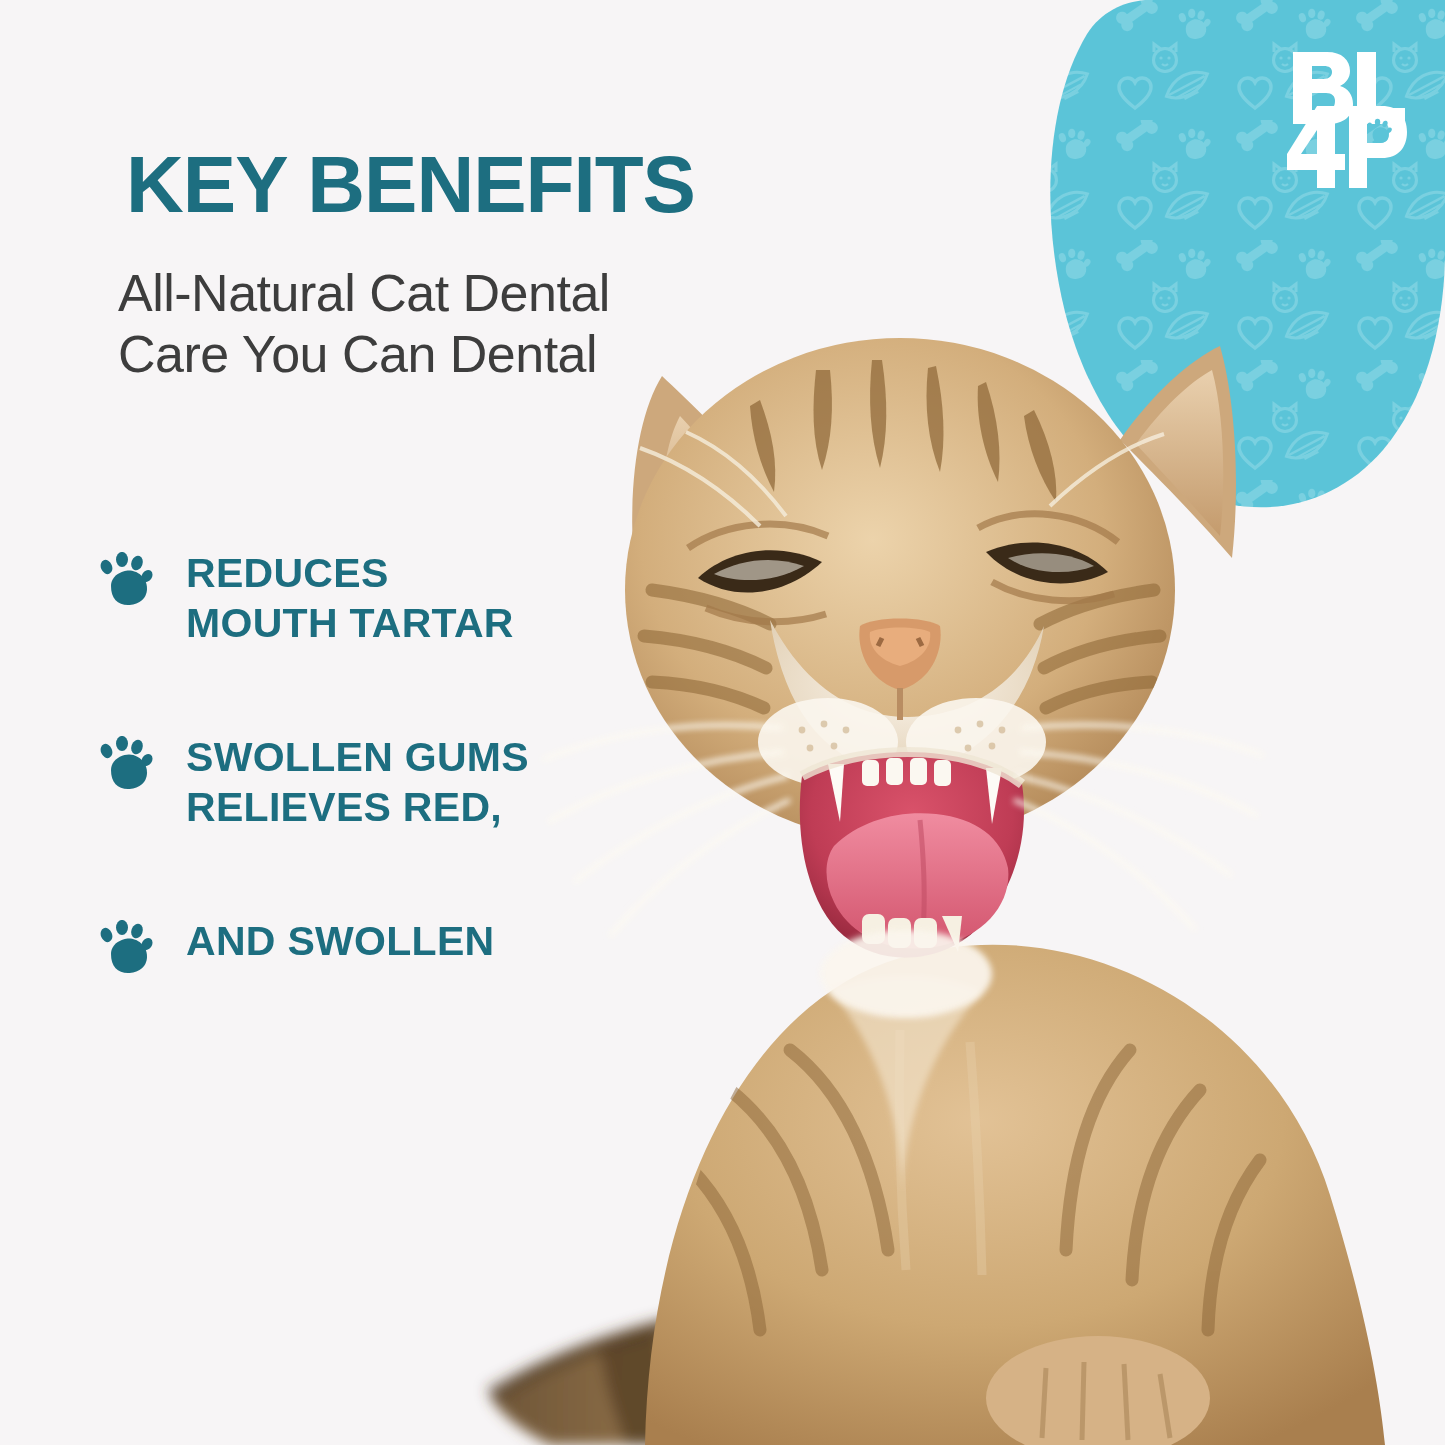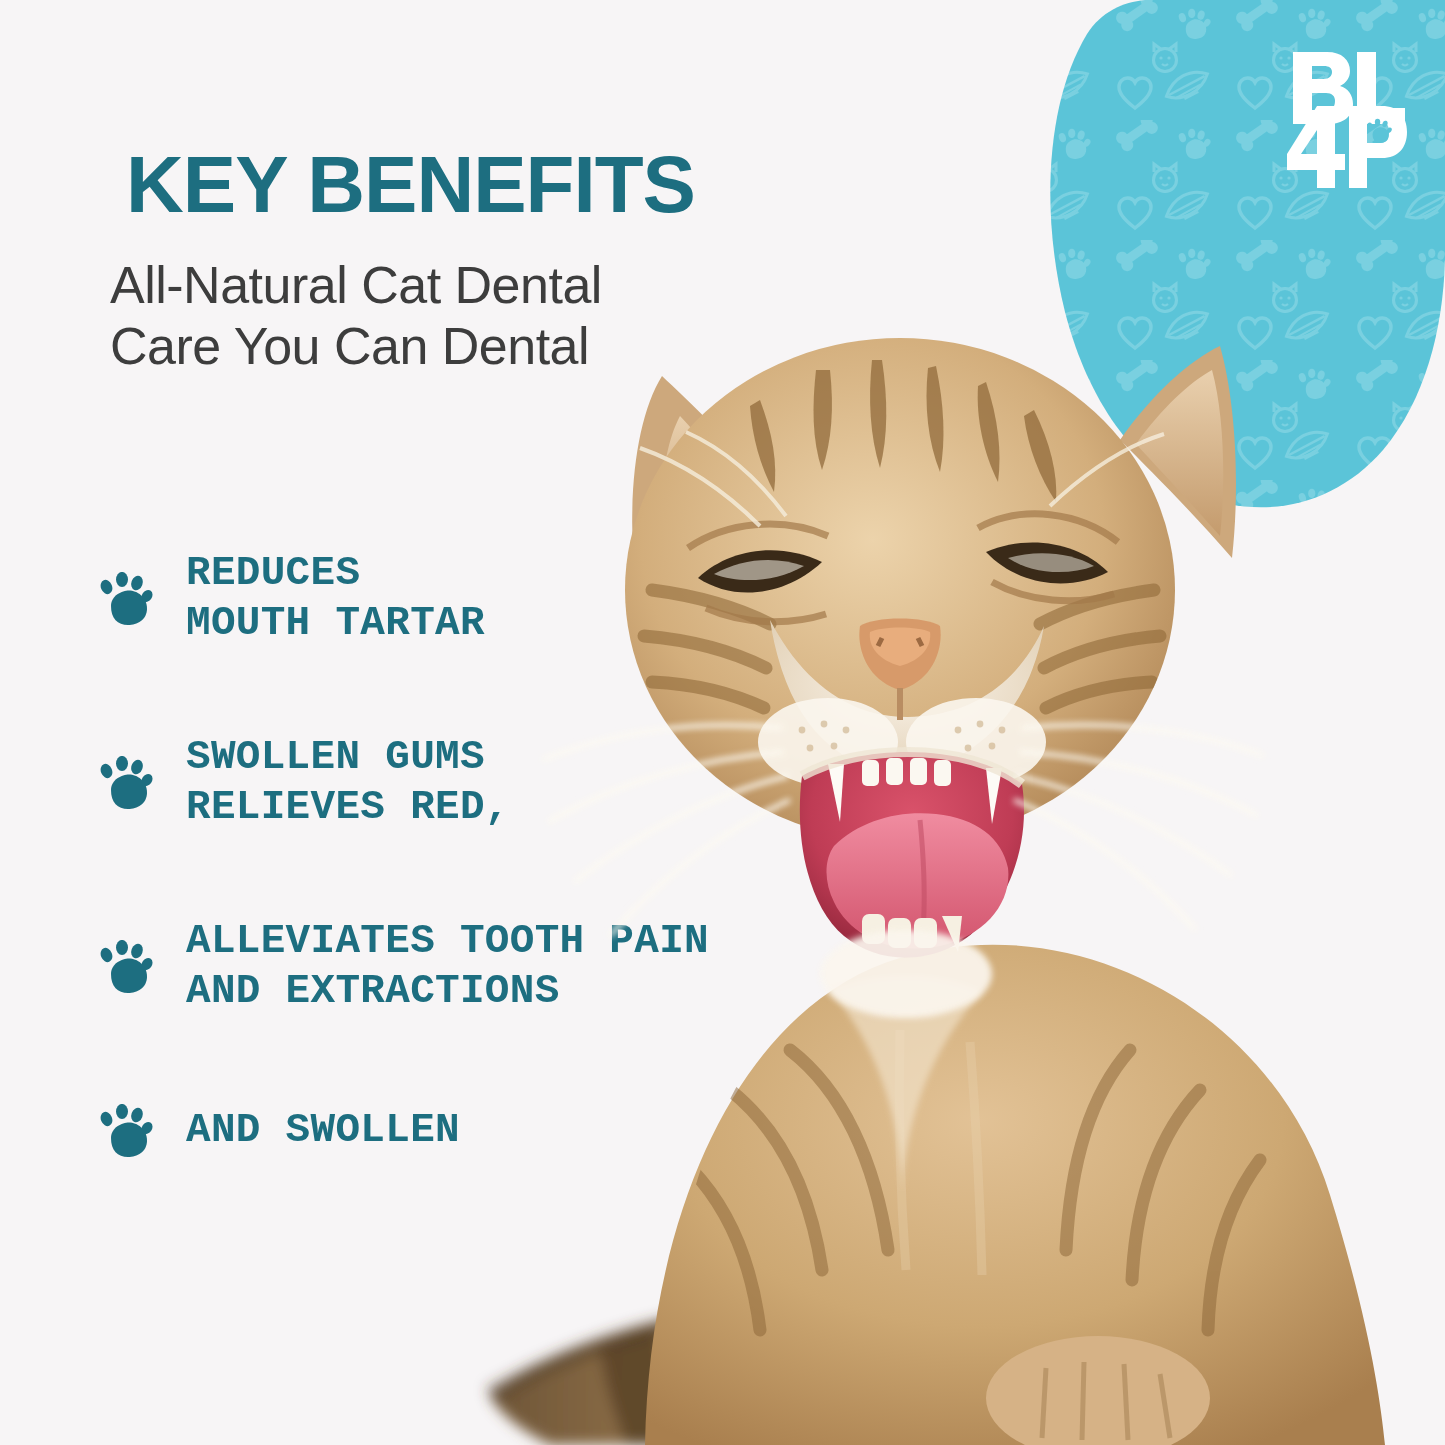--- a/index.html
+++ b/index.html
@@ -51,40 +51,39 @@
     white-space: nowrap;
   }
   .subhead {
     position: absolute;
     left: 110px;
     top: 255px;
     font-size: 52px;
     line-height: 1.18;
     font-weight: 400;
     color: #3d3d3d;
-    margin: 0;
+    margin: 8px;
     letter-spacing: -0.5px;
   }
   .subhead .ln { display: block; }
 
   
   .benefits {
     position: absolute;
     left: 100px;
     top: 548px;
     width: 730px;
     margin: 0;
     padding: 0;
     list-style: none;
   }
   .benefit {
     display: flex;
-    align-items: center;
+    align-items: flex-start;
     margin-bottom: 84px;
-    font-family: Liberation Mono, monospace;
   }
   .benefit:last-child { margin-bottom: 0; }
 
   .paw-icon {
     flex: 0 0 auto;
     width: 54px;
     height: 56px;
     margin-top: 4px;
     margin-right: 32px;
   }
@@ -259,37 +258,20 @@
             <path d="M11,34 C11,23.5 22,18.5 29,18.5 C37,18.5 47,25 47,36.5 C47,48 37,53 28,53 C17.5,53 11,46.5 11,34 Z"></path>
           </g>
         </svg>
       </span>
       <span class="benefit-text">
         <span class="ln">SWOLLEN GUMS</span>
         <span class="ln">RELIEVES RED,</span>
       </span>
     </li>
 
-    <li class="benefit">
-      <span class="paw-icon">
-        <svg viewBox="0 0 54 56" xmlns="http://www.w3.org/2000/svg" aria-hidden="true">
-          <g fill="#1d6e80">
-            <ellipse cx="6.5" cy="15" rx="5.6" ry="7.4" transform="rotate(-22 6.5 15)"></ellipse>
-            <ellipse cx="22" cy="7.5" rx="6" ry="7.6"></ellipse>
-            <ellipse cx="37" cy="11" rx="5.6" ry="7.4" transform="rotate(20 37 11)"></ellipse>
-            <ellipse cx="47" cy="24" rx="5" ry="6.4" transform="rotate(36 47 24)"></ellipse>
-            <path d="M11,34 C11,23.5 22,18.5 29,18.5 C37,18.5 47,25 47,36.5 C47,48 37,53 28,53 C17.5,53 11,46.5 11,34 Z"></path>
-          </g>
-        </svg>
-      </span>
-      <span class="benefit-text">
-        <span class="ln">ALLEVIATES TOOTH PAIN</span>
-        <span class="ln">AND EXTRACTIONS</span>
-      </span>
-    </li>
 
     <li class="benefit">
       <span class="paw-icon">
         <svg viewBox="0 0 54 56" xmlns="http://www.w3.org/2000/svg" aria-hidden="true">
           <g fill="#1d6e80">
             <ellipse cx="6.5" cy="15" rx="5.6" ry="7.4" transform="rotate(-22 6.5 15)"></ellipse>
             <ellipse cx="22" cy="7.5" rx="6" ry="7.6"></ellipse>
             <ellipse cx="37" cy="11" rx="5.6" ry="7.4" transform="rotate(20 37 11)"></ellipse>
             <ellipse cx="47" cy="24" rx="5" ry="6.4" transform="rotate(36 47 24)"></ellipse>
             <path d="M11,34 C11,23.5 22,18.5 29,18.5 C37,18.5 47,25 47,36.5 C47,48 37,53 28,53 C17.5,53 11,46.5 11,34 Z"></path>

